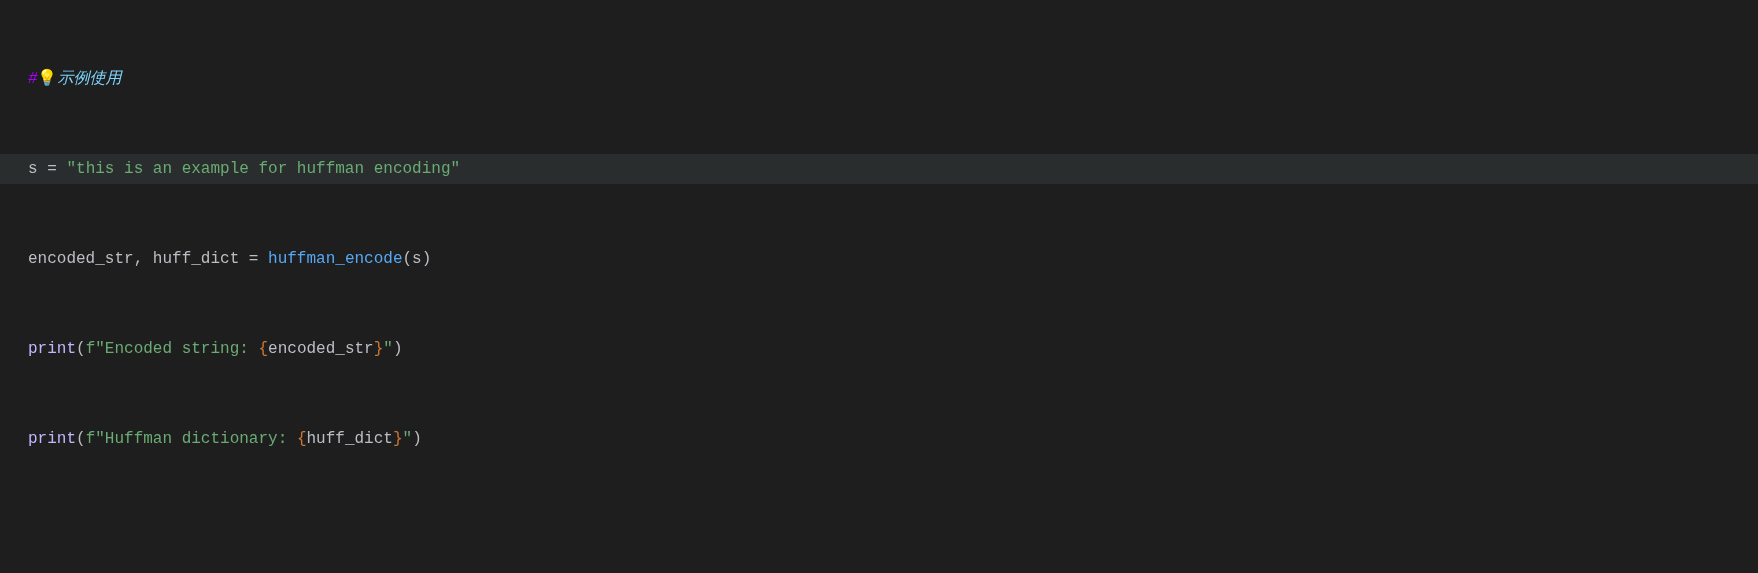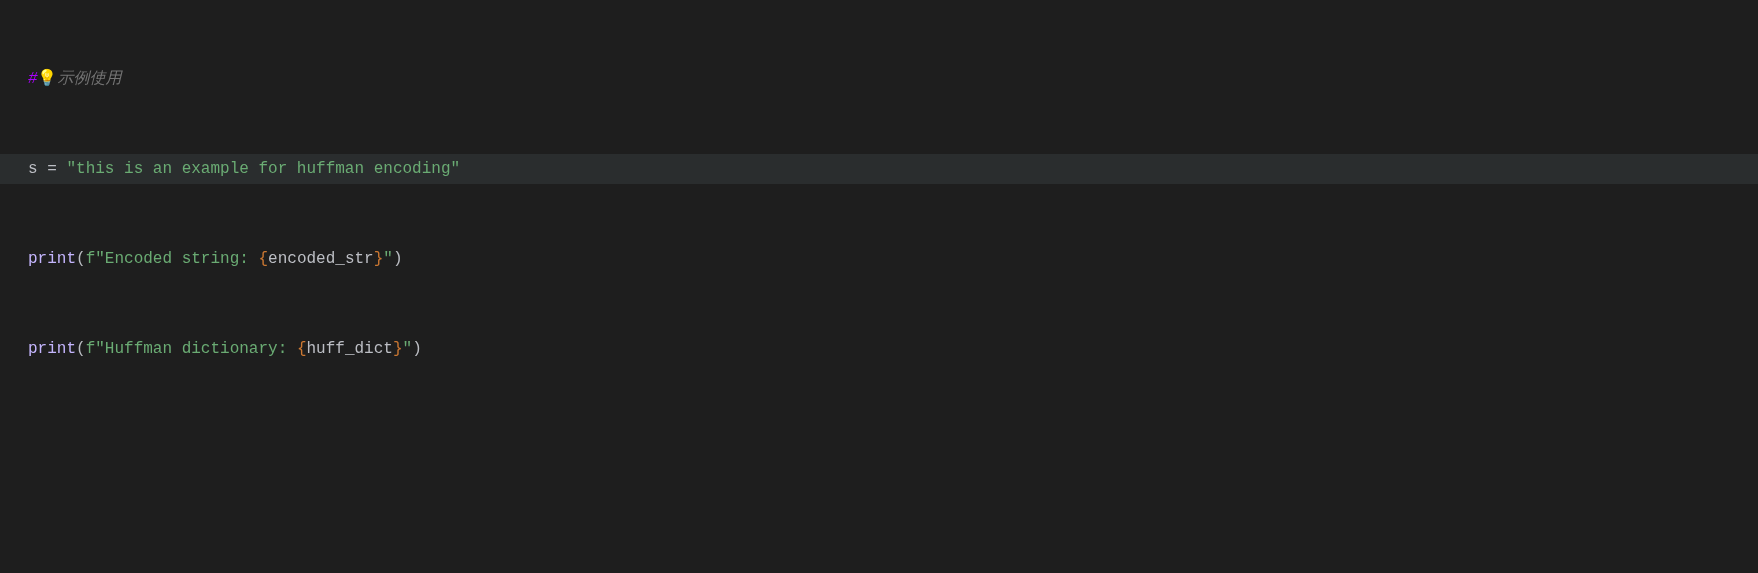--- a/index.html
+++ b/index.html
@@ -19,35 +19,36 @@
   }
   .editor .line {
     padding-left: 28px;
     height: 30px;
   }
   .editor .line.highlight {
     background: #2a2d2e;
   }
   .comment-hash { color: #aa00ff; font-style: italic; }
   .bulb { color:#ffcc00; }
-  .comment-text { color: #737373; font-style: italic; }
+  .comment-text { color: #7dd3fc; font-style: italic; }
   .var { color: #bcbec4; }
   .op { color: #bcbec4; }
   .str { color: #6aab73; }
   .fstr-prefix { color: #6aab73; }
   .fstr-brace { color: #cc7832; }
   .fstr-var { color: #bcbec4; }
   .func { color: #56a8f5; }
   .builtin { color: #c4b5fd; }
   .paren { color: #bcbec4; }
 </style>
 </head>
 <body>
 
 <div class="editor">
   <div class="line"><span class="comment-hash">#</span><span class="bulb">💡</span><span class="comment-text">示例使用</span></div>
   <div class="line highlight"><span class="var">s</span><span class="op"> = </span><span class="str">"this is an example for huffman encoding"</span></div>
+  <div class="line"><span class="var">encoded_str</span><span class="op">, </span><span class="var">huff_dict</span><span class="op"> = </span><span class="func">huffman_encode</span><span class="paren">(</span><span class="var">s</span><span class="paren">)</span></div>
   <div class="line"><span class="builtin">print</span><span class="paren">(</span><span class="fstr-prefix">f</span><span class="str">"Encoded string: </span><span class="fstr-brace">{</span><span class="fstr-var">encoded_str</span><span class="fstr-brace">}</span><span class="str">"</span><span class="paren">)</span></div>
   <div class="line"><span class="builtin">print</span><span class="paren">(</span><span class="fstr-prefix">f</span><span class="str">"Huffman dictionary: </span><span class="fstr-brace">{</span><span class="fstr-var">huff_dict</span><span class="fstr-brace">}</span><span class="str">"</span><span class="paren">)</span></div>
   <div class="line">&nbsp;</div>
   
   
 </div>
 
 </body></html>

